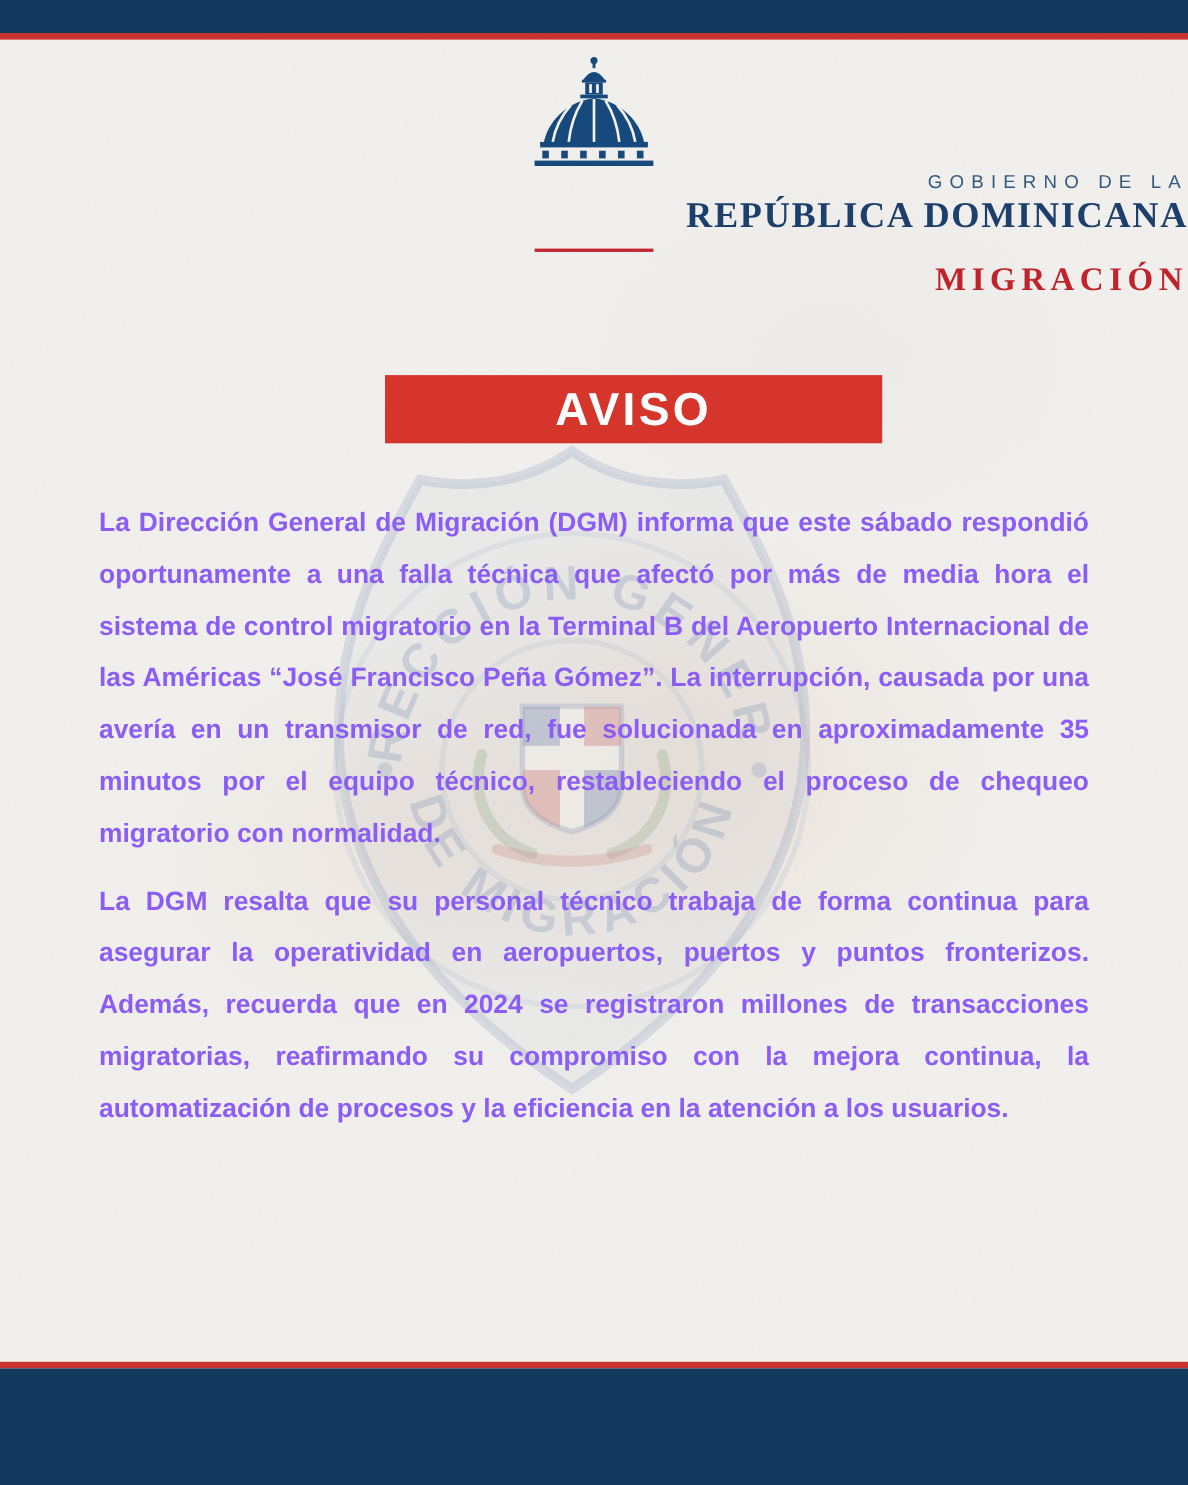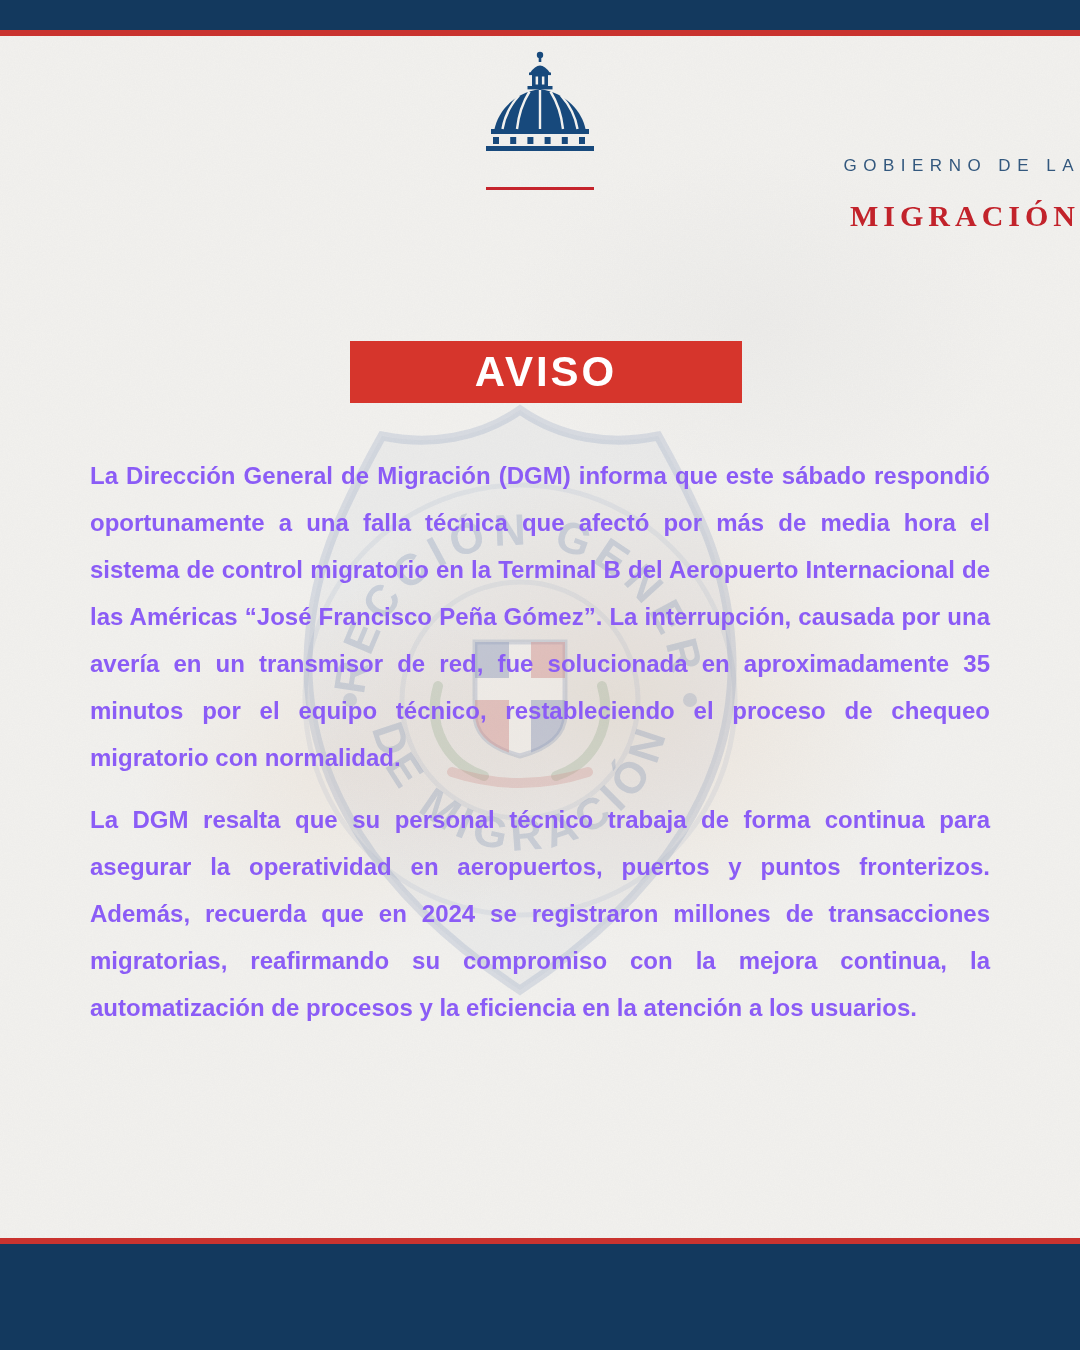--- a/index.html
+++ b/index.html
@@ -39,21 +39,21 @@
     font-size:33px;letter-spacing:1.5px;color:#1d3f6c;
   }
   .brand-divider{width:108px;height:3px;background:#c5242c;margin:11px auto 9px;}
   .agency-label{
     font-family:"Liberation Serif",serif;font-weight:700;
     font-size:30px;letter-spacing:5px;color:#c2232b;text-indent:5px;padding-left:48px;
   }
 
   
   .aviso{
-    position:absolute;left:350px;top:341px;width:392px;height:62px;
+    position:absolute;left:350px;top:341px;width:452px;height:62px;
     background:#d6352c;color:#ffffff;
     display:flex;align-items:center;justify-content:center;
     font-weight:700;font-size:42px;letter-spacing:3px;
   }
 
   
   .watermark{position:absolute;left:170px;top:350px;opacity:.5;pointer-events:none;}
 
   
   .notice{position:absolute;left:90px;top:452px;width:900px;}
@@ -141,20 +141,21 @@
     </g>
     <g stroke="#f2f1ee" stroke-width="2.4" fill="none">
       <path d="M60,39 V78"></path>
       <path d="M49.5,40.5 C43,51 38.5,64 37,78"></path>
       <path d="M70.5,40.5 C77,51 81.5,64 83,78"></path>
       <path d="M39,44.5 C30.5,54 24.5,66 22.5,78"></path>
       <path d="M81,44.5 C89.5,54 95.5,66 97.5,78"></path>
     </g>
   </svg>
   <div class="gov-label">GOBIERNO DE LA</div>
+  <div class="country-label">REPÚBLICA DOMINICANA</div>
   <div class="brand-divider"></div>
   <div class="agency-label">MIGRACIÓN</div>
 </div>
 
 <div class="aviso">
   <span>AVISO</span>
 </div>
 
 <div class="notice">
   <p>La Dirección General de Migración (DGM) informa que este sábado respondió oportunamente a una falla técnica que afectó por más de media hora el sistema de control migratorio en la Terminal B del Aeropuerto Internacional de las Américas “José Francisco Peña Gómez”. La interrupción, causada por una avería en un transmisor de red, fue solucionada en aproximadamente 35 minutos por el equipo técnico, restableciendo el proceso de chequeo migratorio con normalidad.</p>

